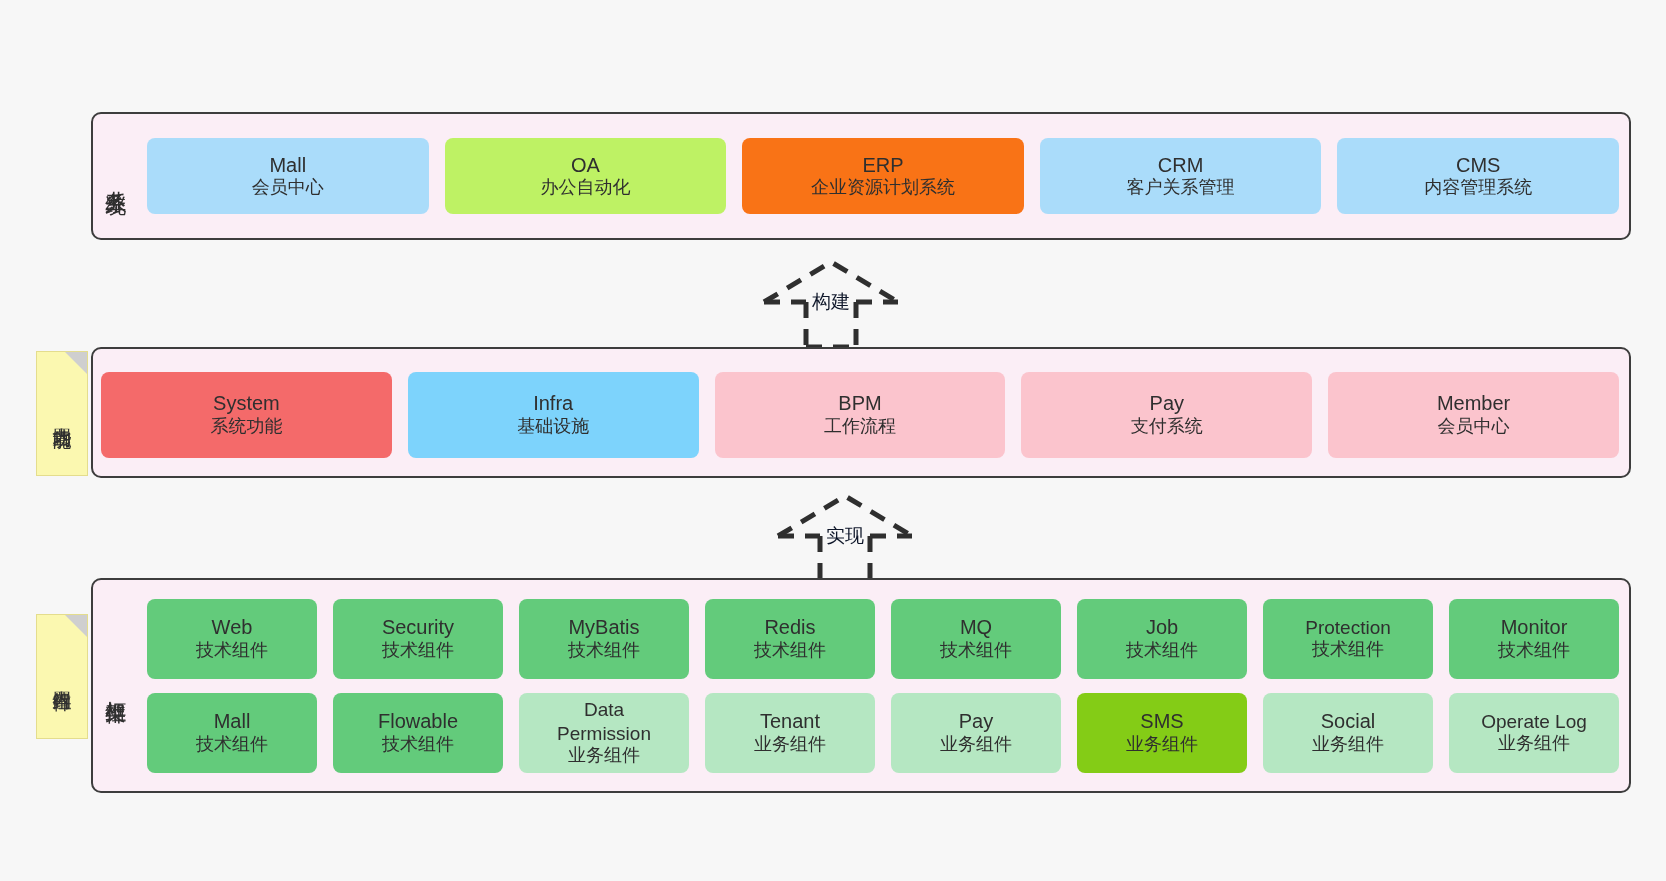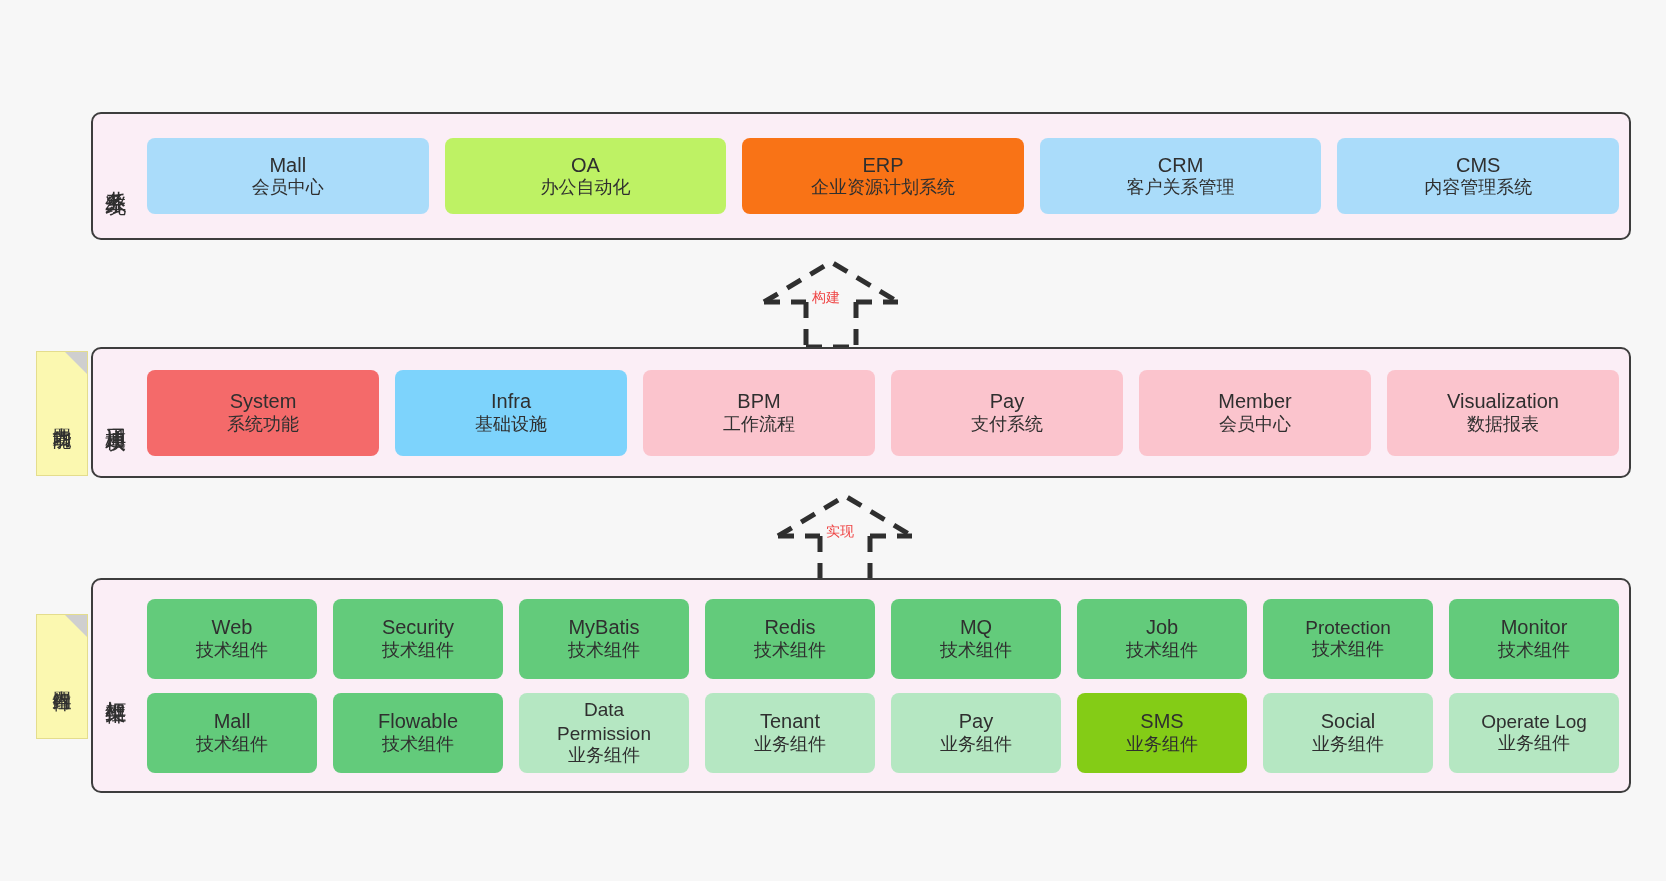--- a/index.html
+++ b/index.html
@@ -100,22 +100,22 @@
     top: 0; right: 0;
     width: 0; height: 0;
     border-top: 22px solid #cfcfcf;
     border-left: 22px solid transparent;
   }
 
   
   .arrow { position: absolute; }
   .arrow .lbl {
     position: absolute;
-    font-size: 14px;
-    color: #ef4444;
+    font-size: 19px;
+    color: #0f172a;
     background: transparent;
     white-space: nowrap;
   }
 </style>
 </head>
 <body>
 
 <div id="canvas">
 
   <div class="layer h-l1" id="layer-0" style="top:112px; height:128px;">
@@ -158,21 +158,21 @@
       <polyline points="50,89 100,89" fill="none" stroke="#2f2f2f" stroke-width="5" stroke-dasharray="16,11"></polyline>
     </svg>
     <span class="lbl" style="left:56px; top:31px;">构建</span>
   </div>
 
   <div class="sticky" style="left:36px; top:351px; height:125px;">
     <span class="fold"></span>
     <span>内置功能</span>
   </div>
 
-  <div class="layer" id="layer-1" style="top:347px; height:131px;">
+  <div class="layer" id="layer-1" style="top:347px; height:131px;flex-direction:column;">
     <div class="layer-title">通用模块</div>
     <div class="layer-body">
       <div class="row">
         <div class="node h-module" style="background:#f46a6a">
           <span class="en">System</span>
           <span class="cn">系统功能</span>
         </div>
         <div class="node h-module" style="background:#7dd3fc">
           <span class="en">Infra</span>
           <span class="cn">基础设施</span>
@@ -181,24 +181,20 @@
           <span class="en">BPM</span>
           <span class="cn">工作流程</span>
         </div>
         <div class="node h-module" style="background:#fbc4cd">
           <span class="en">Pay</span>
           <span class="cn">支付系统</span>
         </div>
         <div class="node h-module" style="background:#fbc4cd">
           <span class="en">Member</span>
           <span class="cn">会员中心</span>
-        </div>
-        <div class="node h-module" style="background:#fbc4cd">
-          <span class="en">Visualization</span>
-          <span class="cn">数据报表</span>
         </div>
       </div>
     </div>
   </div>
 
   <div class="arrow" style="left:770px; top:492px; width:150px; height:92px;">
     <svg width="150" height="92" viewBox="0 0 150 92">
       <polyline points="8,44 75,4 142,44" fill="none" stroke="#2f2f2f" stroke-width="5" stroke-dasharray="16,11" stroke-linecap="butt"></polyline>
       <polyline points="8,44 50,44" fill="none" stroke="#2f2f2f" stroke-width="5" stroke-dasharray="16,11"></polyline>
       <polyline points="100,44 142,44" fill="none" stroke="#2f2f2f" stroke-width="5" stroke-dasharray="16,11"></polyline>

